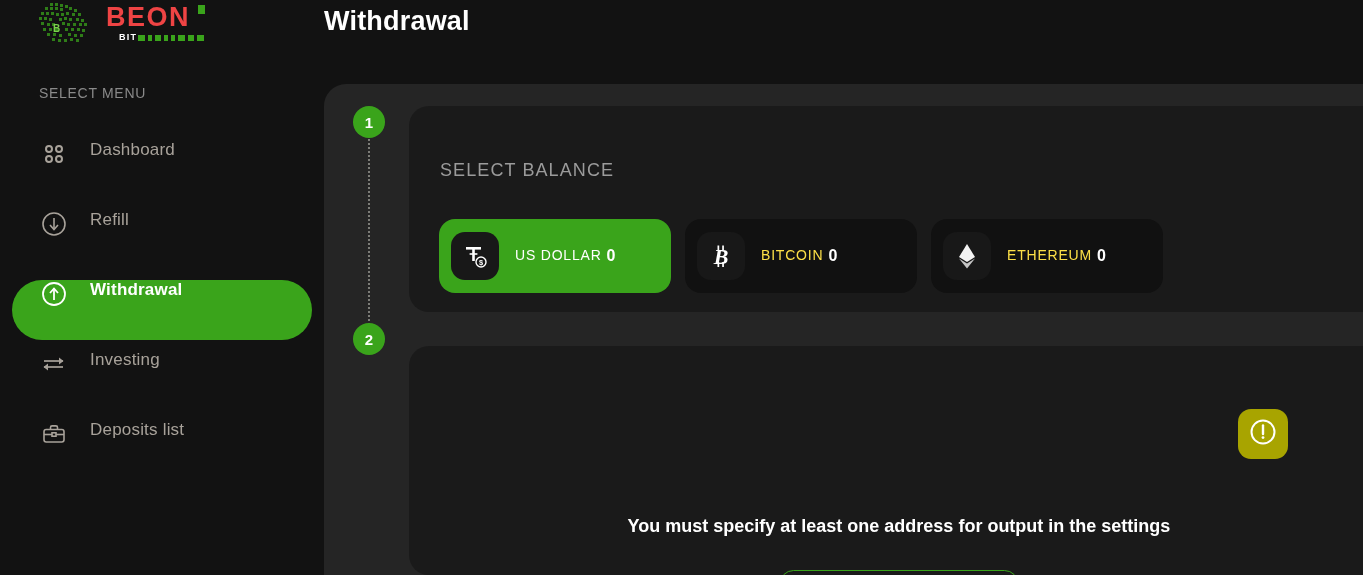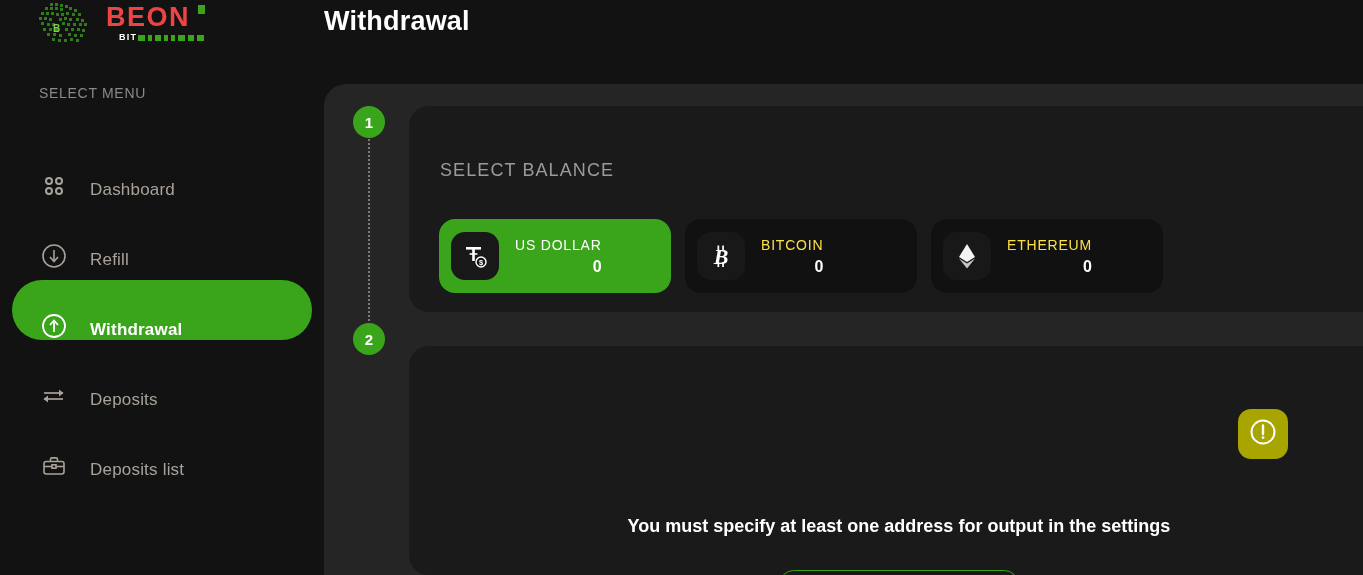--- a/index.html
+++ b/index.html
@@ -42,21 +42,21 @@
   }
   .dash-row i { display: block; background: #3aa41b; height: 6px; }
 
   .account-menu-label {
     position: absolute; left: 39px; top: 85px;
     font-size: 14px; letter-spacing: 0.7px; color: #8a8a8a;
   }
 
   .nav { position: absolute; left: 12px; top: 140px; width: 300px; }
   .nav-item {
-    display: flex; align-items: flex-end; height: 60px;
+    display: flex; align-items: flex-start; height: 60px;
     border-radius: 30px; padding-left: 28px; gap: 22px; cursor: pointer;
     margin-bottom: 10px;
   }
   .nav-item .ico {
     width: 28px; height: 28px; display: flex;
     align-items: center; justify-content: center; flex: 0 0 28px;
   }
   .nav-item .lbl { font-size: 17px; color: #a8a29a; letter-spacing: 0.2px; }
   .nav-item.active { background: #3aa41b; }
   .nav-item.active .lbl { color: #ffffff; font-weight: 700; }
@@ -104,21 +104,21 @@
   .bal-card {
     width: 232px; height: 74px; border-radius: 16px;
     background: #111111; display: flex; align-items: center;
     padding-left: 12px; gap: 16px; cursor: pointer;
   }
   .bal-card.selected { background: #3aa41b; }
   .bal-ico {
     width: 48px; height: 48px; border-radius: 14px; background: #181818;
     display: flex; align-items: center; justify-content: center; flex: 0 0 48px;
   }
-  .bal-text { display: flex; flex-direction: column; gap: 5px; align-items: flex-end; }
+  .bal-text { display: flex; flex-direction: row; gap: 5px; }
   .bal-name { font-size: 14px; letter-spacing: 0.8px; color: #fde047; }
   .bal-amt { font-size: 16px; font-weight: 700; color: #ffffff; }
   .bal-card.selected .bal-name { color: #ffffff; }
   .bal-card.selected .bal-amt { color: #ffffff; }
 
   .warn-badge {
     position: absolute; left: 914px; top: 325px;
     width: 50px; height: 50px; border-radius: 13px; background: #a8a400;
     display: flex; align-items: center; justify-content: center; z-index: 4;
   }
@@ -259,21 +259,21 @@
 
       <div class="nav-item">
         <span class="ico">
           <svg width="26" height="26" viewBox="0 0 26 26" fill="none" stroke="#a8a29a" stroke-width="1.7">
             <line x1="3" y1="10" x2="22" y2="10"></line>
             <polyline points="18,6.5 22.5,10 18,13.5" fill="#a8a29a" stroke="none"></polyline>
             <line x1="22" y1="16" x2="3" y2="16"></line>
             <polyline points="7,12.5 2.5,16 7,19.5" fill="#a8a29a" stroke="none"></polyline>
           </svg>
         </span>
-        <span class="lbl">Deposits</span>
+        <span class="lbl">Investing</span>
       </div>
 
       <div class="nav-item">
         <span class="ico">
           <svg width="26" height="26" viewBox="0 0 26 26" fill="none" stroke="#a8a29a" stroke-width="1.6">
             <rect x="3" y="8.5" width="20" height="12.5" rx="2.2"></rect>
             <path d="M9.5 8.5 V6.5 a1.6 1.6 0 0 1 1.6-1.6 h3.8 a1.6 1.6 0 0 1 1.6 1.6 V8.5"></path>
             <line x1="3" y1="13.5" x2="23" y2="13.5"></line>
             <rect x="11" y="11.8" width="4" height="3.4" fill="#121212"></rect>
           </svg>

